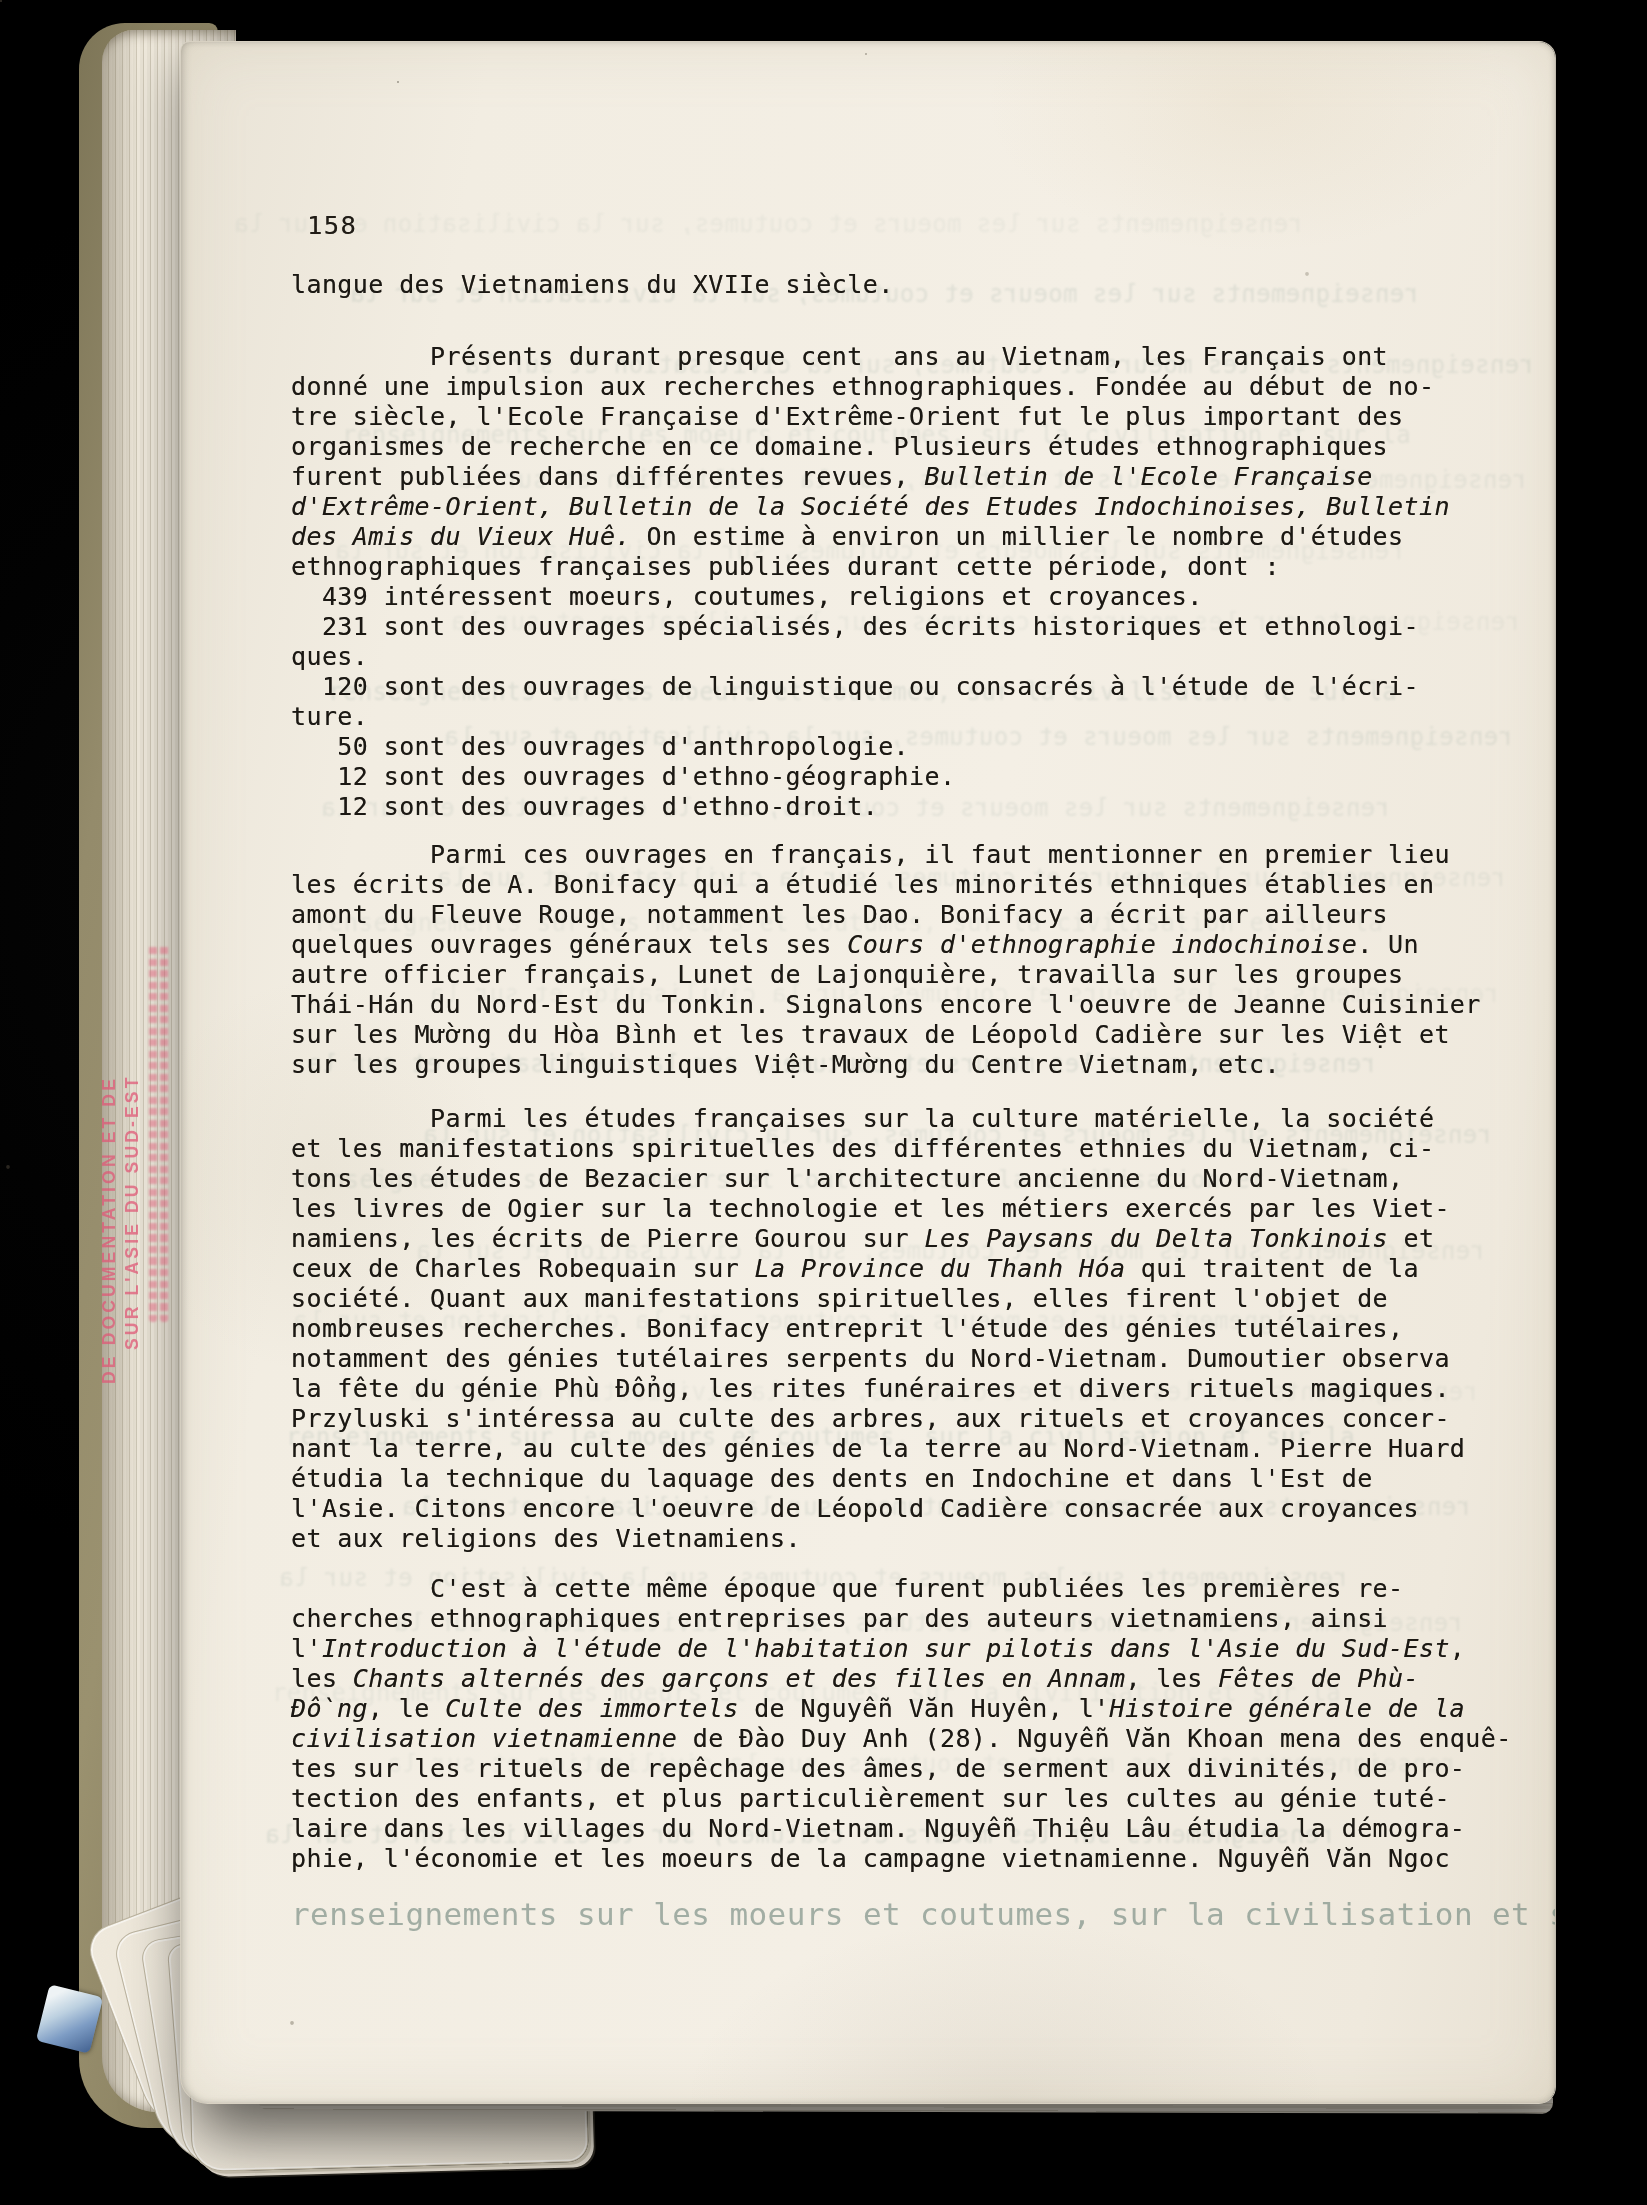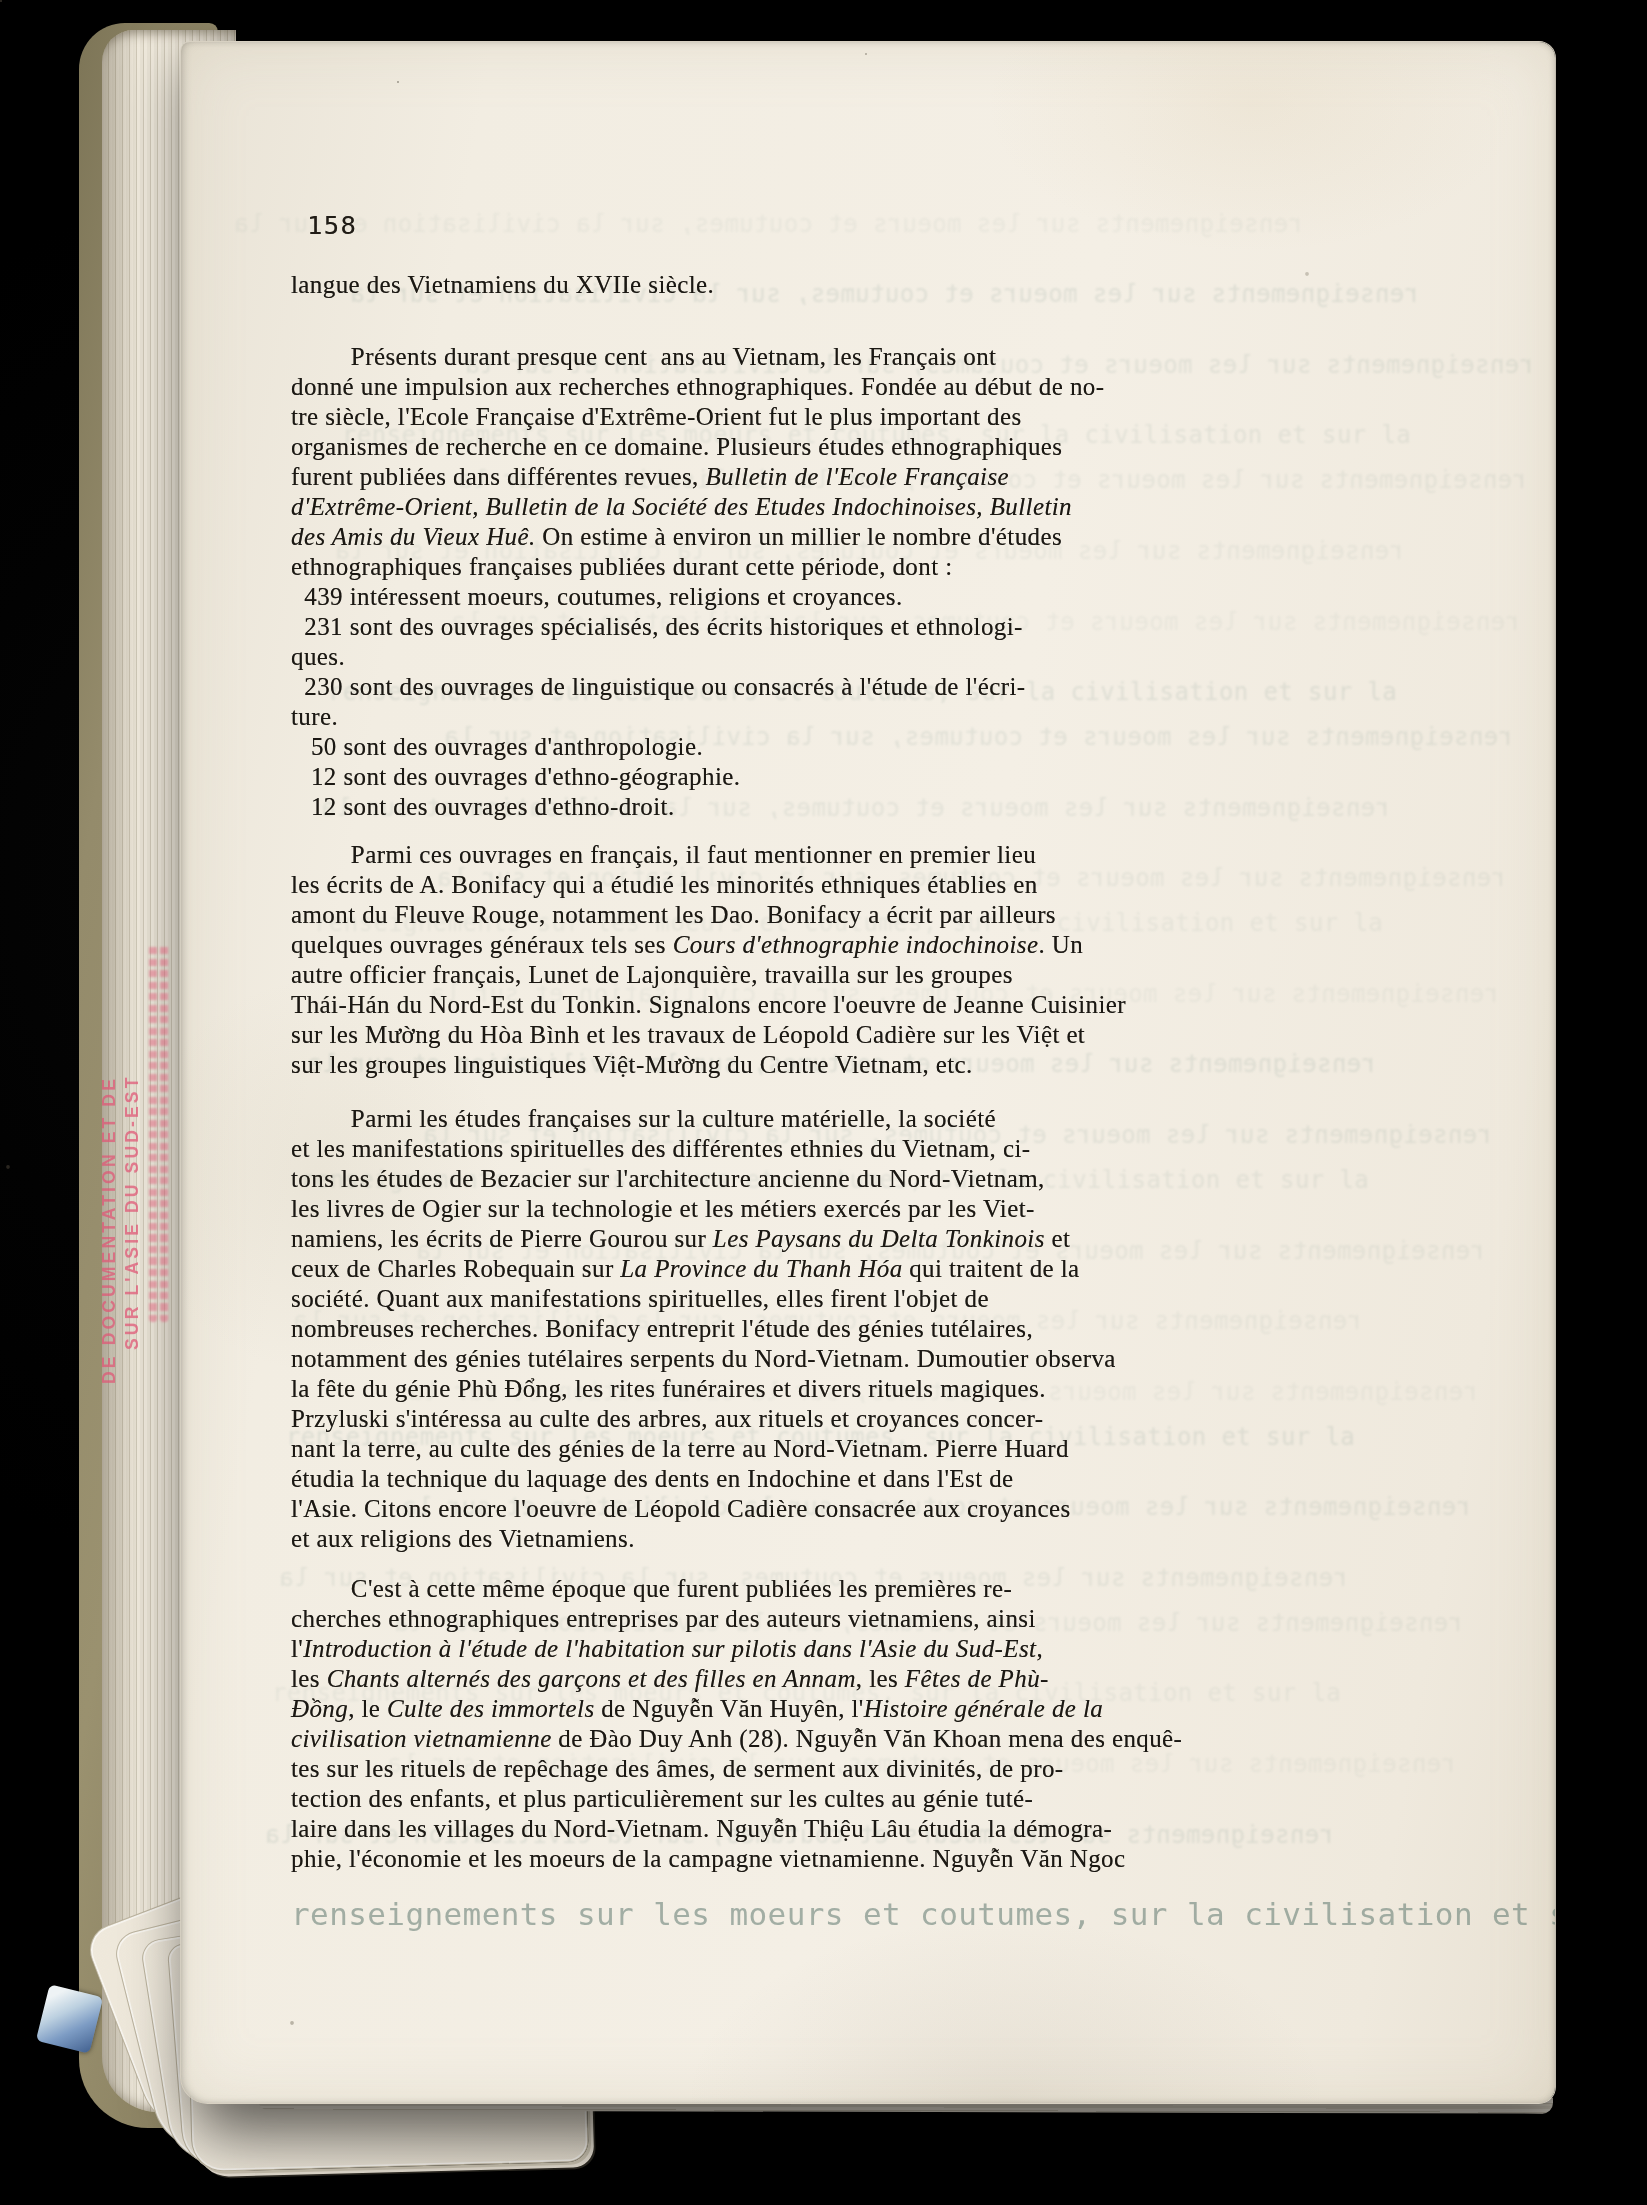--- a/index.html
+++ b/index.html
@@ -42,21 +42,21 @@
       inset -2.6px 0 8px -4.4px rgba(0,0,0,.28);
     overflow:hidden;}
   .page::before{content:"";position:absolute;inset:0;pointer-events:none;
     background:
       radial-gradient(379px 212px at 78% 3%, rgba(210,190,150,.16), transparent 70%),
       radial-gradient(265px 282px at 10% 55%, rgba(180,170,140,.12), transparent 70%),
       radial-gradient(459px 265px at 60% 100%, rgba(125,112,88,.10), transparent 70%);}
 
   
   .body-text{position:absolute;left:110px;top:0;width:1235px;z-index:3;}
-  .para{position:absolute;left:0;font-family:Liberation Serif, serif;}
+  .para{position:absolute;left:0;}
   .para-0{top:228px}.para-1{top:300px}.para-2{top:798px}.para-3{top:1062px}.para-4{top:1532px}
   .tline{white-space:pre;height:30px;line-height:30px;font-size:25px;letter-spacing:0.4px;
     color:#1b1813;text-shadow:0 0 0.6px rgba(25,22,16,.55);}
   .tline .it{font-style:italic;}
   .page-number{position:absolute;left:126px;top:168px;font-size:25.6px;letter-spacing:1.3px;
     color:#201c16;text-shadow:0 0 0.6px rgba(25,22,16,.5);z-index:3;}
 
   
   .bleed-layer{position:absolute;inset:0;overflow:hidden;z-index:1;pointer-events:none;}
   .bleed{position:absolute;white-space:pre;font-size:24px;letter-spacing:0.4px;
@@ -136,21 +136,21 @@
           <div class="tline"><span>donné une impulsion aux recherches ethnographiques. Fondée au début de no-</span></div>
           <div class="tline"><span>tre siècle, l'Ecole Française d'Extrême-Orient fut le plus important des</span></div>
           <div class="tline"><span>organismes de recherche en ce domaine. Plusieurs études ethnographiques</span></div>
           <div class="tline"><span>furent publiées dans différentes revues, </span><span class="it">Bulletin de l'Ecole Française</span></div>
           <div class="tline"><span class="it">d'Extrême-Orient, Bulletin de la Société des Etudes Indochinoises, Bulletin</span></div>
           <div class="tline"><span class="it">des Amis du Vieux Huê.</span><span> On estime à environ un millier le nombre d'études</span></div>
           <div class="tline"><span>ethnographiques françaises publiées durant cette période, dont :</span></div>
           <div class="tline"><span>  439 intéressent moeurs, coutumes, religions et croyances.</span></div>
           <div class="tline"><span>  231 sont des ouvrages spécialisés, des écrits historiques et ethnologi-</span></div>
           <div class="tline"><span>ques.</span></div>
-          <div class="tline"><span>  230 sont des ouvrages de linguistique ou consacrés à l'étude de l'écri-</span></div>
+          <div class="tline"><span>  120 sont des ouvrages de linguistique ou consacrés à l'étude de l'écri-</span></div>
           <div class="tline"><span>ture.</span></div>
           <div class="tline"><span>   50 sont des ouvrages d'anthropologie.</span></div>
           <div class="tline"><span>   12 sont des ouvrages d'ethno-géographie.</span></div>
           <div class="tline"><span>   12 sont des ouvrages d'ethno-droit.</span></div>
         </div>
         <div class="para para-2">
           <div class="tline"><span>         Parmi ces ouvrages en français, il faut mentionner en premier lieu</span></div>
           <div class="tline"><span>les écrits de A. Bonifacy qui a étudié les minorités ethniques établies en</span></div>
           <div class="tline"><span>amont du Fleuve Rouge, notamment les Dao. Bonifacy a écrit par ailleurs</span></div>
           <div class="tline"><span>quelques ouvrages généraux tels ses </span><span class="it">Cours d'ethnographie indochinoise</span><span>. Un</span></div>

